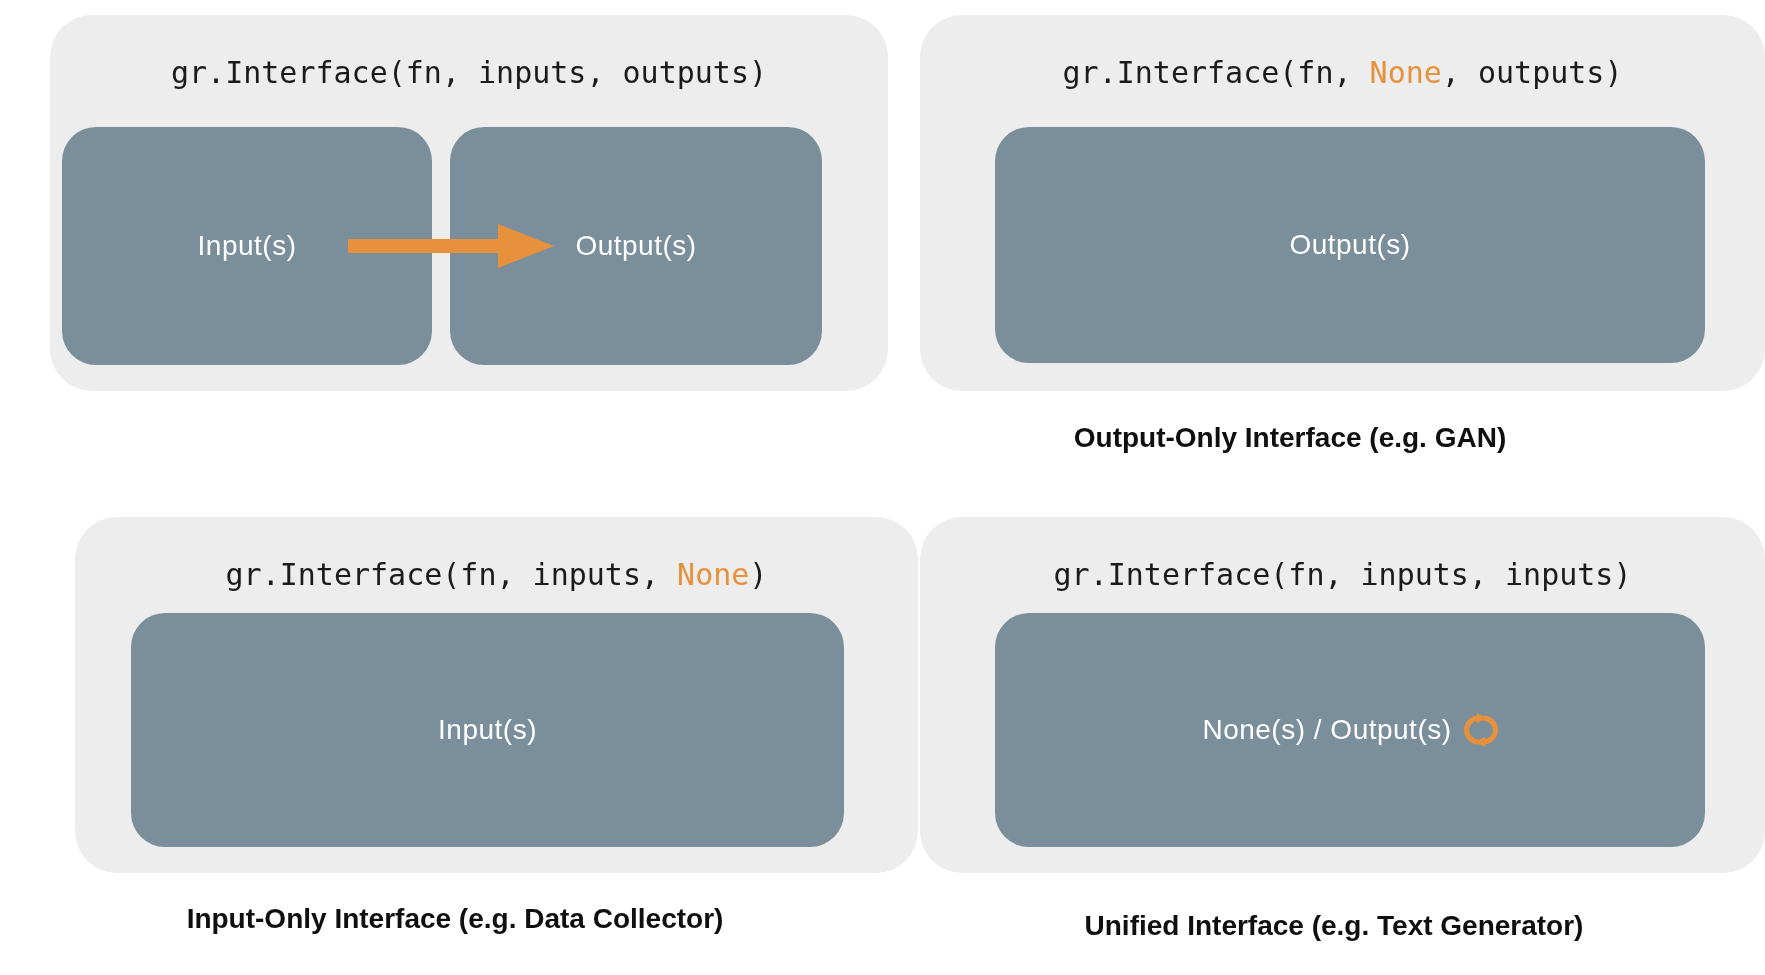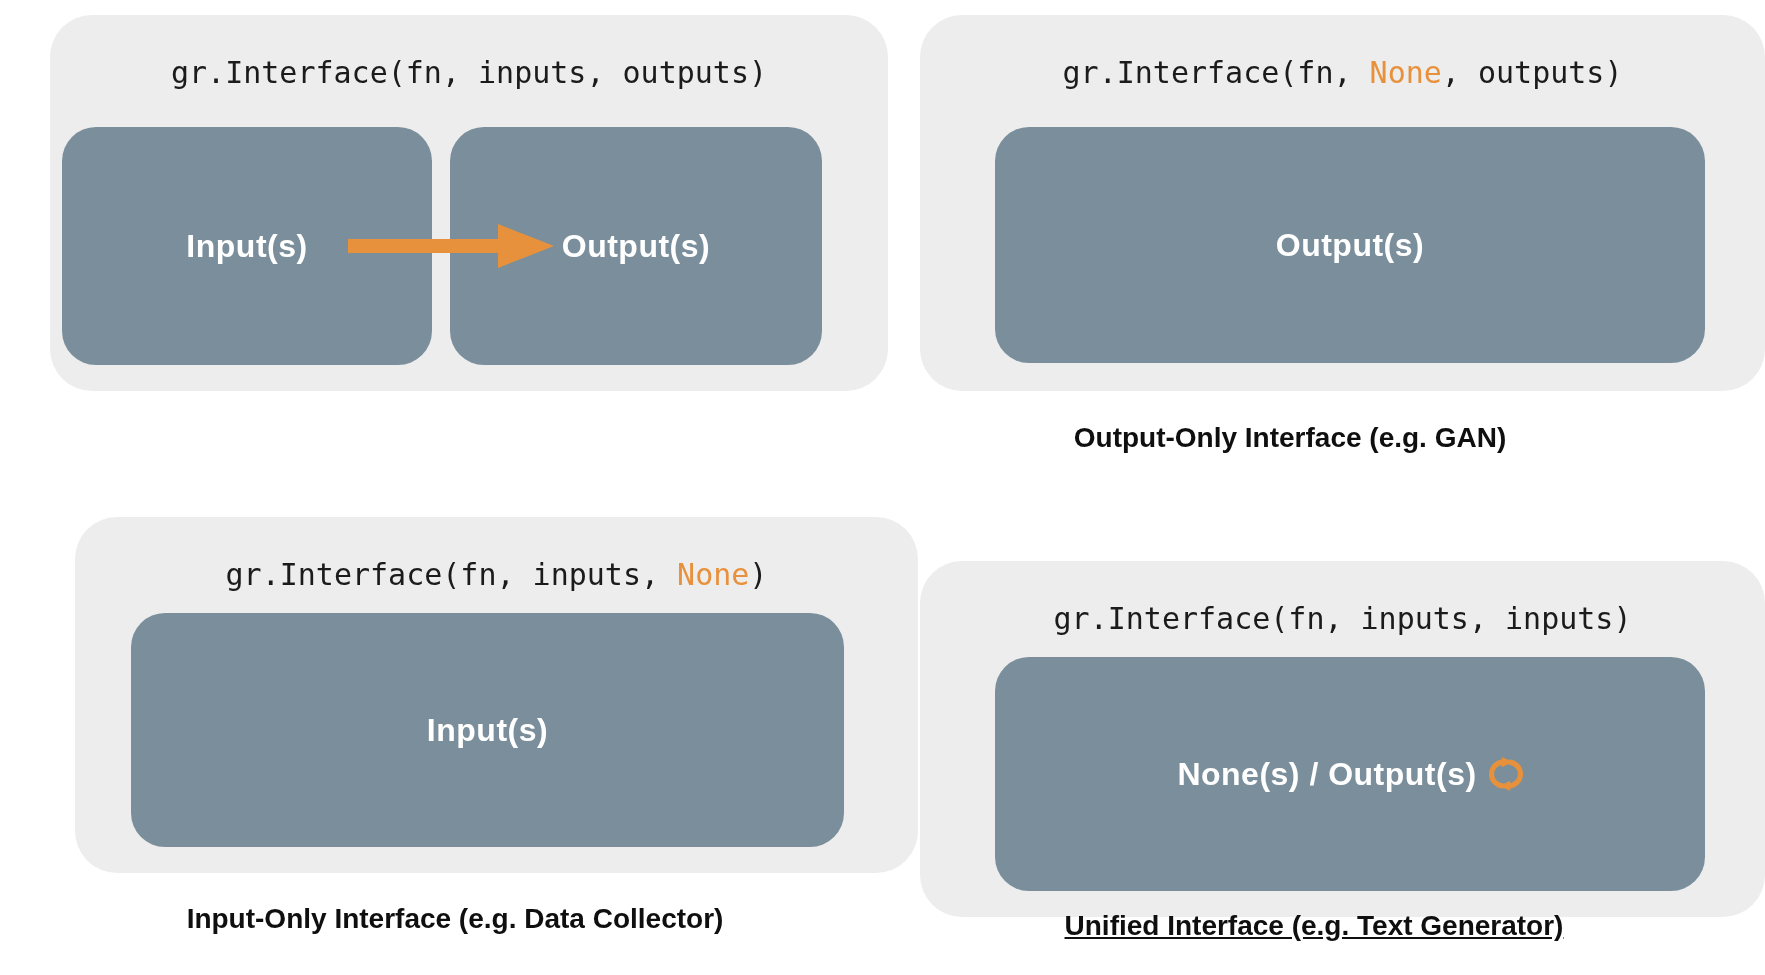--- a/index.html
+++ b/index.html
@@ -21,41 +21,41 @@
 
   .panel{
     position:absolute;
     background:var(--panel);
     border-radius:42px;
     padding-left:33px;
   }
   #panel-standard   {left:50px; top:15px;  width:805px; height:376px;}
   #panel-output-only{left:920px;top:15px;  width:812px; height:376px;}
   #panel-input-only {left:50px; top:517px; width:810px; height:356px;margin-left:25px;}
-  #panel-unified    {left:920px;top:517px; width:812px; height:356px;margin-top:44px;}
+  #panel-unified    {left:920px;top:517px; width:812px; height:356px;}
 
   .code{
     position:absolute;left:0;right:0;top:38px;
     text-align:center;
     font-family:"DejaVu Sans Mono","Liberation Mono",monospace;
     font-size:30px;line-height:40px;
     color:var(--code);
     white-space:pre;
   }
   .code .accent{color:var(--accent);}
 
   .box{
     position:absolute;
     background:var(--box);
     border-radius:34px;
     display:flex;align-items:center;justify-content:center;
   }
   .box-label{
     color:var(--boxlabel);
-    font-size:32px;font-weight:bold;
+    font-size:28px;font-weight:normal;
     letter-spacing:.5px;
     display:flex;align-items:center;gap:12px;
   }
 
   
   #panel-standard .box-input {left:12px; top:112px;width:370px;height:238px;}
   #panel-standard .box-output{left:400px;top:112px;width:372px;height:238px;}
 
   
   #panel-output-only .box-output{left:75px;top:112px;width:710px;height:236px;}
@@ -82,21 +82,21 @@
 
   .caption{
     position:absolute;
     text-align:center;
     font-size:28px;font-weight:bold;
     color:var(--caption);
   }
   #caption-standard   {left:50px; width:805px;top:422px;}
   #caption-output-only{left:884px;width:812px;top:422px;}
   #caption-input-only {left:50px; width:810px;top:903px;}
-  #caption-unified    {left:908px;width:812px;top:910px;text-decoration:underline;}
+  #caption-unified    {left:928px;width:812px;top:910px;}
 </style>
 </head>
 <body>
 
 <div id="stage">
 
   <div class="panel" id="panel-standard">
     <div class="code"><span>gr.Interface(fn, inputs, outputs)</span></div>
     <div class="box box-input">
       <span class="box-label">Input(s)</span>

